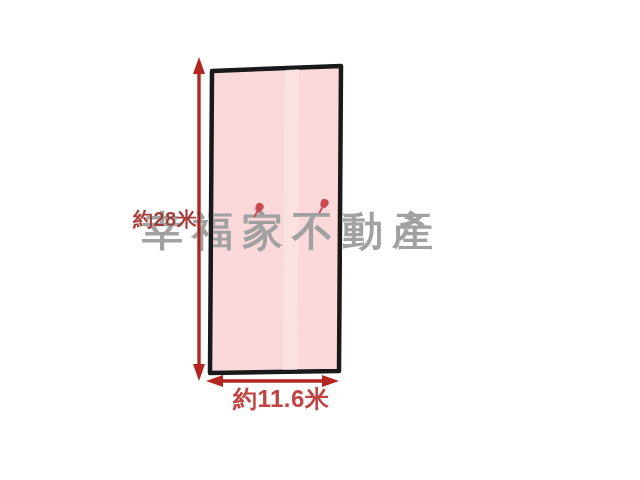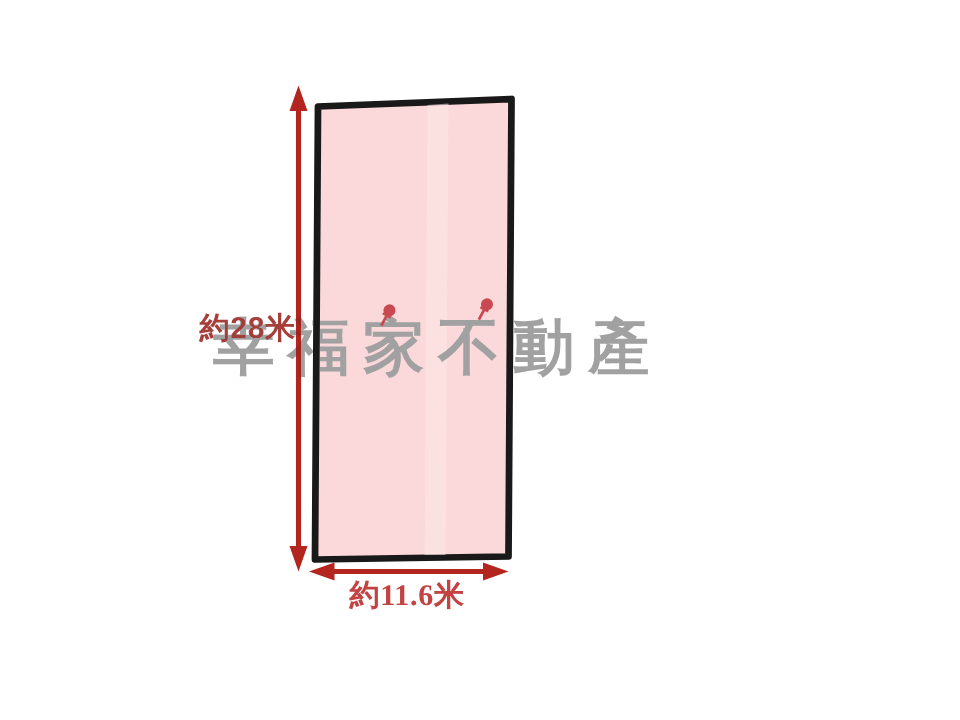--- a/index.html
+++ b/index.html
@@ -28,22 +28,21 @@
     letter-spacing: 0.5px;
   }
   #height-label {
     left: 133px;
     top: 209px;
     font-size: 20px;
   }
   #width-label {
     left: 233px;
     top: 387px;
-    font-size: 20px;
-    font-family: Liberation Serif, serif;
+    font-size: 24px;
   }
   #watermark-layer {
     position: absolute;
     left: 0; top: 0;
     width: 640px; height: 480px;
     mix-blend-mode: darken;
     pointer-events: none;
   }
   #watermark-text {
     position: absolute;

